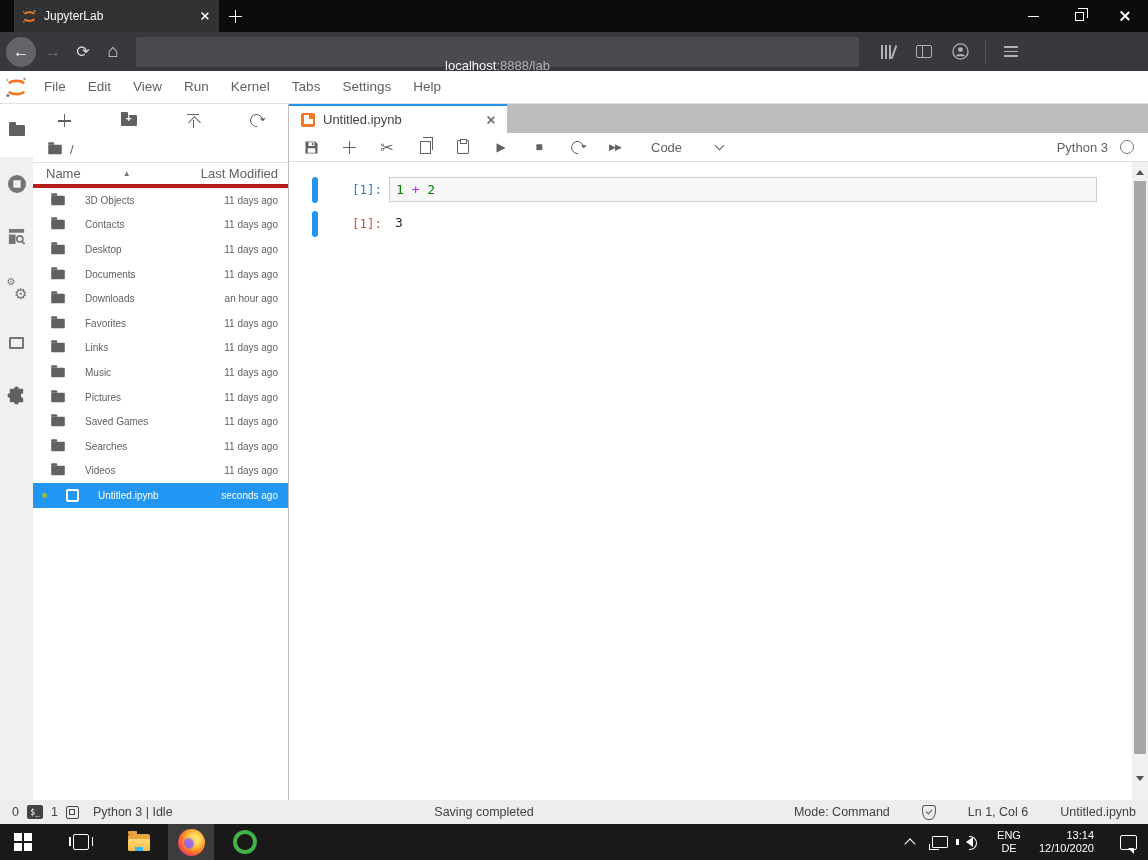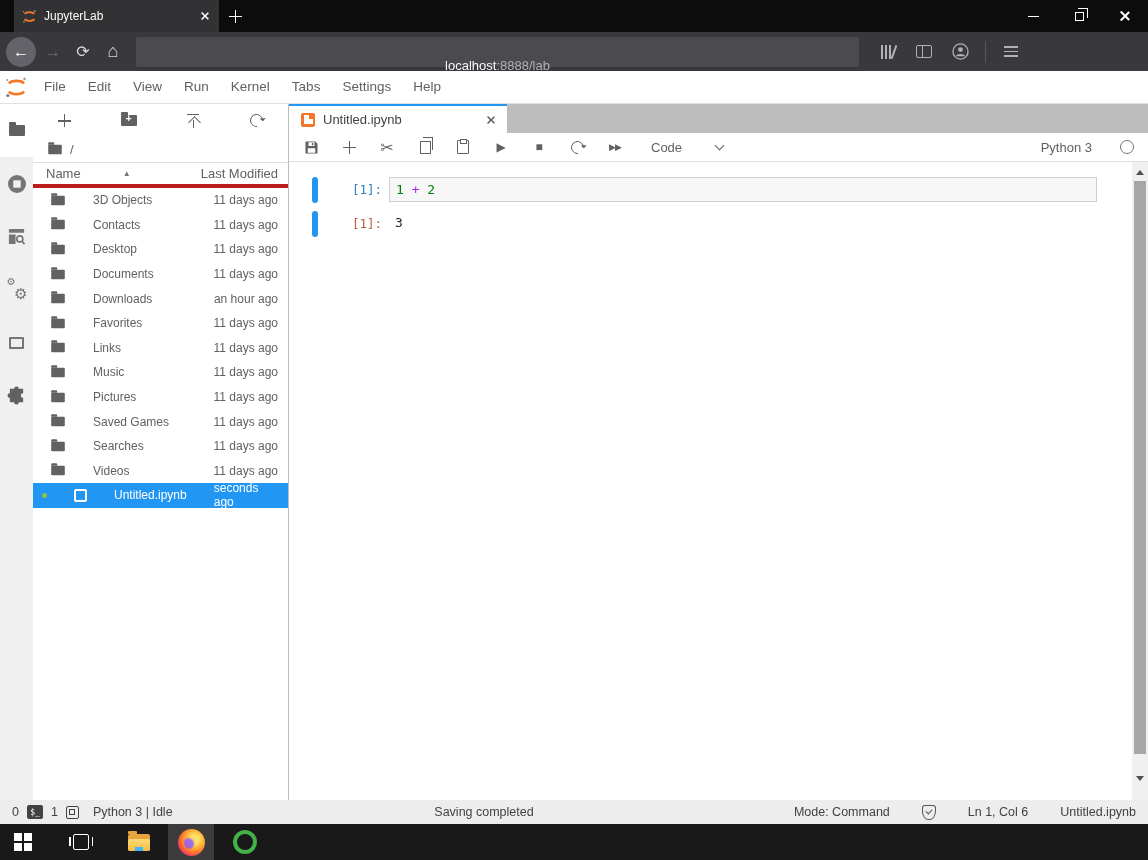--- a/index.html
+++ b/index.html
@@ -70,21 +70,21 @@
   .upload-icon::before { content:''; position:absolute; top:0; left:1px; width:12px; height:1.8px; background:currentColor; }
   .upload-icon::after { content:''; position:absolute; top:4px; left:3.2px; width:8px; height:8px; border-top:1.8px solid currentColor; border-left:1.8px solid currentColor; transform:rotate(45deg); }
   .upload-stem { position:absolute; left:6.2px; top:6px; width:1.8px; height:8px; background:currentColor; }
   .refresh-icon { width:13px; height:13px; border:1.8px solid currentColor; border-radius:50%; border-right-color:transparent; position:relative; display:inline-block; transform:rotate(40deg); }
   .refresh-icon::after { content:''; position:absolute; right:-3px; top:-1px; border:3.5px solid transparent; border-left-color:currentColor; transform:rotate(45deg); }
   .fb-breadcrumb { height:26px; display:flex; align-items:center; gap:7px; padding-left:14px; font-size:13px; color:#616161; border-bottom:1px solid #e0e0e0; flex:0 0 auto; }
   .fb-header { height:25px; display:flex; align-items:center; padding:0 10px 0 13px; font-size:13px; color:#616161; border-bottom:4px solid #b91c1c; flex:0 0 auto; }
   .fb-header .sort-arrow { font-size:8px; margin-left:42px; color:#757575; }
   .fb-header .col-mod { margin-left:auto; }
   .fb-list { flex:1; overflow:hidden; position:relative; }
-  .row { height:24.6px; display:flex; align-items:center; padding:0 10px 0 17px; font-size:12px; color:#616161; gap:27px; }
+  .row { height:24.6px; display:flex; align-items:center; padding:0 10px 0 17px; font-size:10px; color:#616161; gap:19px; }
   .row .fmod { margin-left:auto; }
   .row.selected { background:#2196f3; color:#fff; padding-left:9px; }
   .run-dot { width:5px; height:5px; border-radius:50%; background:#8bc34a; flex:0 0 auto; }
   .nbw-icon { width:13px; height:13px; background:#fff; border-radius:2px; position:relative; flex:0 0 auto; }
   .nbw-icon::after { content:''; position:absolute; inset:2px 2px 2px 2px; background:#2196f3; }
   .panel-divider { width:1px; background:#bdbdbd; flex:0 0 auto; }
 
   
   .notebook { flex:1; display:flex; flex-direction:column; min-width:0; }
   .nb-tabbar { height:29px; background:#bdbdbd; display:flex; flex:0 0 auto; }
@@ -94,21 +94,21 @@
   .nb-icon::after { content:''; position:absolute; inset:2.5px; background:#fff; }
   .nb-icon::before { content:''; position:absolute; right:2.5px; top:2.5px; width:4px; height:4px; background:#f37726; z-index:1; }
   .nb-toolbar { height:29px; background:#fff; border-bottom:1px solid #e0e0e0; display:flex; align-items:center; padding:0 14px; gap:22px; color:#616161; font-size:13px; flex:0 0 auto; }
   .tb-icon { display:flex; align-items:center; justify-content:center; width:16px; color:#616161; font-size:13px; }
   .copy-icon { width:11px; height:13px; border:1.6px solid currentColor; position:relative; }
   .copy-icon::before { content:''; position:absolute; left:2px; top:-4.5px; width:9px; height:12px; border-top:1.6px solid currentColor; border-right:1.6px solid currentColor; }
   .paste-icon { width:12px; height:14px; border:1.6px solid currentColor; border-radius:1px; position:relative; }
   .paste-icon::before { content:''; position:absolute; left:2.2px; top:-2.5px; width:5px; height:3px; background:#fff; border:1.6px solid currentColor; }
   .celltype { display:flex; align-items:center; gap:34px; margin-left:6px; }
   .chev-down { width:7px; height:7px; border-right:1.6px solid #616161; border-bottom:1.6px solid #616161; transform:rotate(45deg); margin-top:-4px; }
-  .kernel-zone { margin-left:auto; display:flex; align-items:center; gap:28px; }
+  .kernel-zone { margin-left:auto; display:flex; align-items:center; gap:12px; }
   .kernel-circle { width:14px; height:14px; border:1.6px solid #757575; border-radius:50%; }
 
   
   .nb-content { flex:1; background:#fff; position:relative; overflow:hidden; }
   .cells { position:absolute; left:0; top:0; right:16px; padding-top:15px; }
   .cell { display:flex; align-items:flex-start; margin-bottom:8px; }
   .collapser { width:6px; height:26px; border-radius:3px; background:#2196f3; margin-left:23px; flex:0 0 auto; }
   .prompt { width:64px; text-align:right; font-family:"DejaVu Sans Mono",monospace; font-size:12.5px; padding-top:5px; flex:0 0 auto; }
   .prompt.in { color:#307fc1; }
   .prompt.out { color:#bf5b3d; }
@@ -500,15 +500,37 @@
           <span class="front"></span>
           <span class="bar"></span>
         </span>
       </div>
     <div class="tb-btn active-app" style="margin-left:6px">
         <span class="firefox-icon"></span>
       </div>
     <div class="tb-btn" style="margin-left:8px">
         <span class="ring-icon"></span>
       </div>
+    <div class="tray">
+      <div class="tray-btn">
+          <span class="chev-up"></span>
+        </div>
+      <div class="tray-btn">
+          <span class="net-icon"></span>
+        </div>
+      <div class="tray-btn">
+          <span class="spk-icon"></span>
+        </div>
+      <div class="tray-btn tray-stack">
+        <span>ENG</span>
+        <span>DE</span>
+      </div>
+      <div class="tray-btn tray-stack tray-clock">
+        <span>13:14</span>
+        <span>12/10/2020</span>
+      </div>
+      <div class="tray-btn" style="margin-left:8px">
+          <span class="ac-icon"></span>
+        </div>
+    </div>
   </div>
 
 </div>
 
 </body></html>

